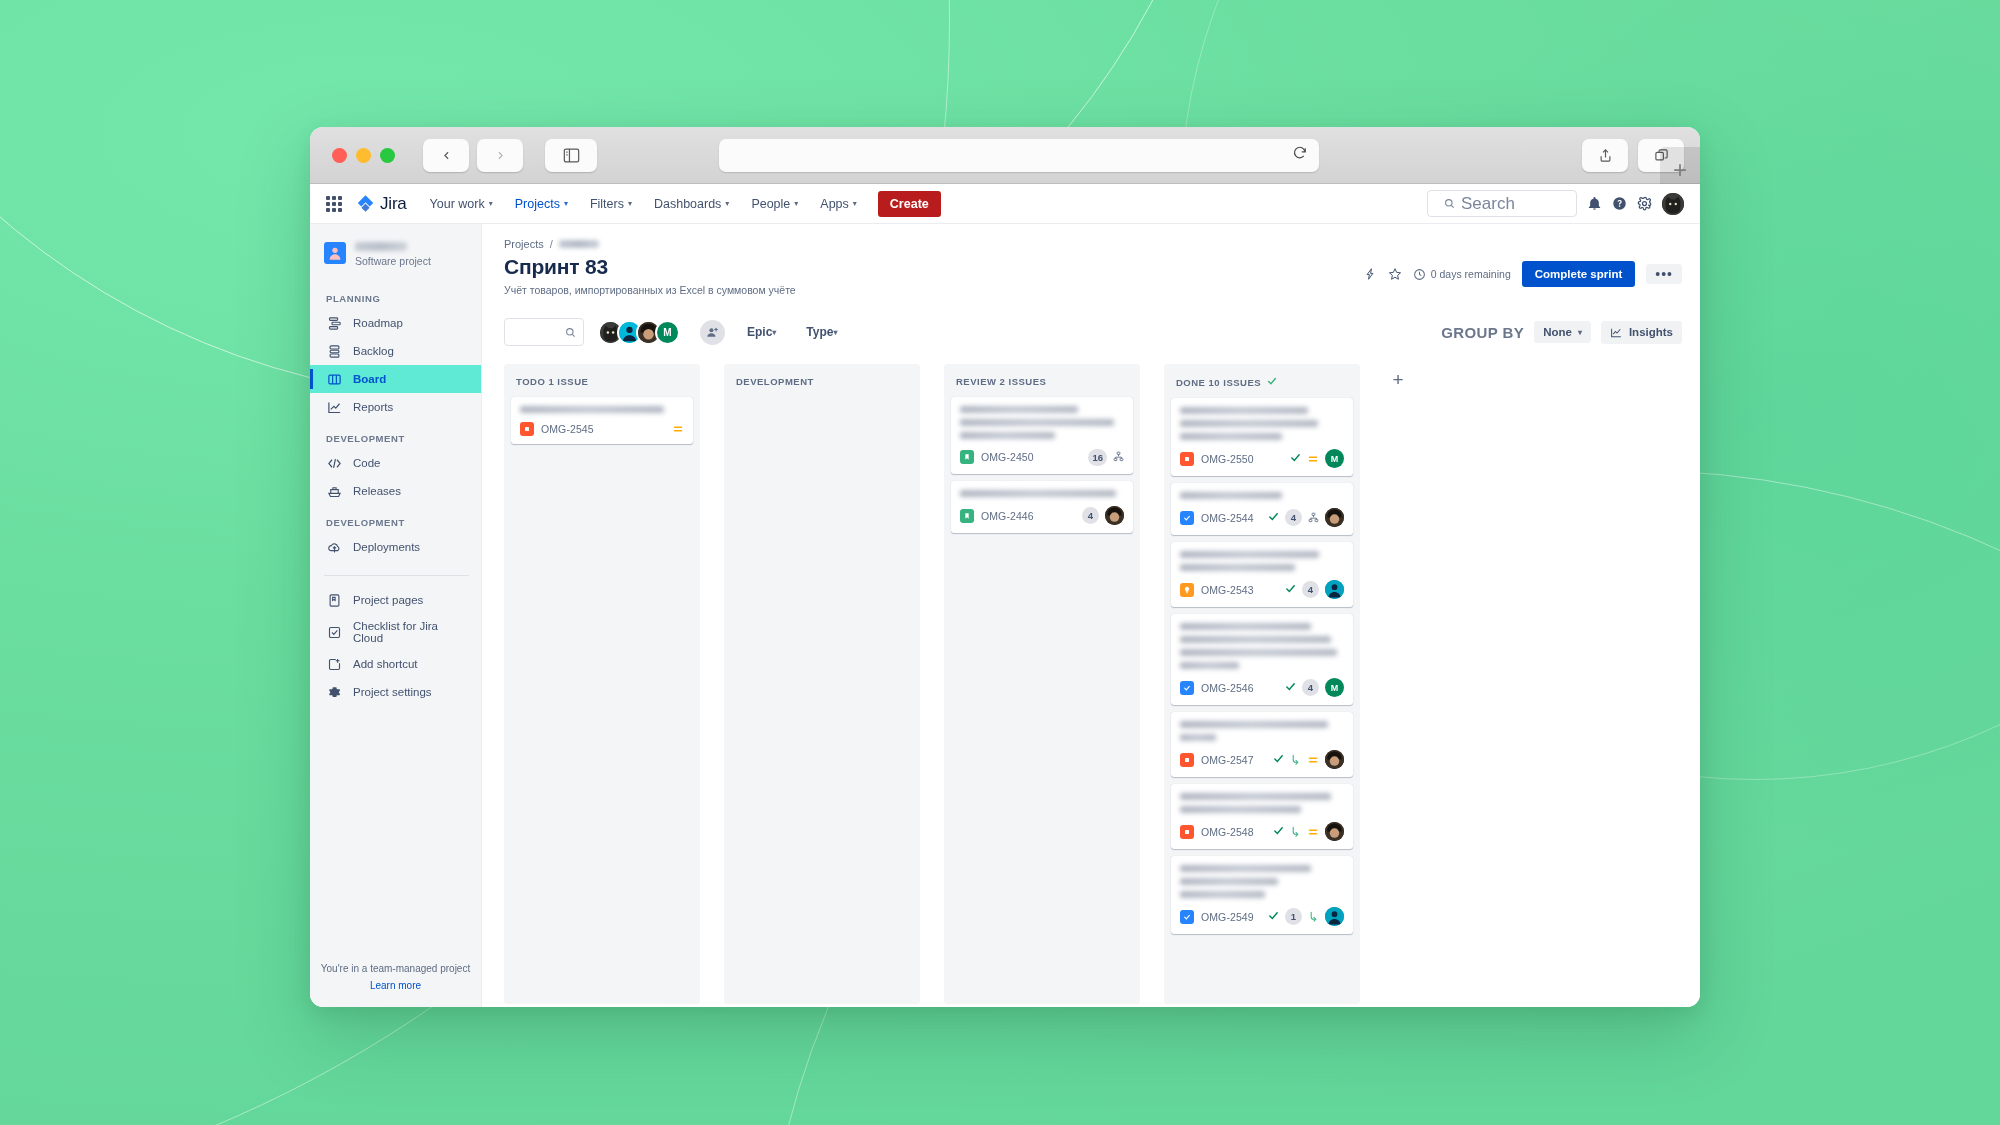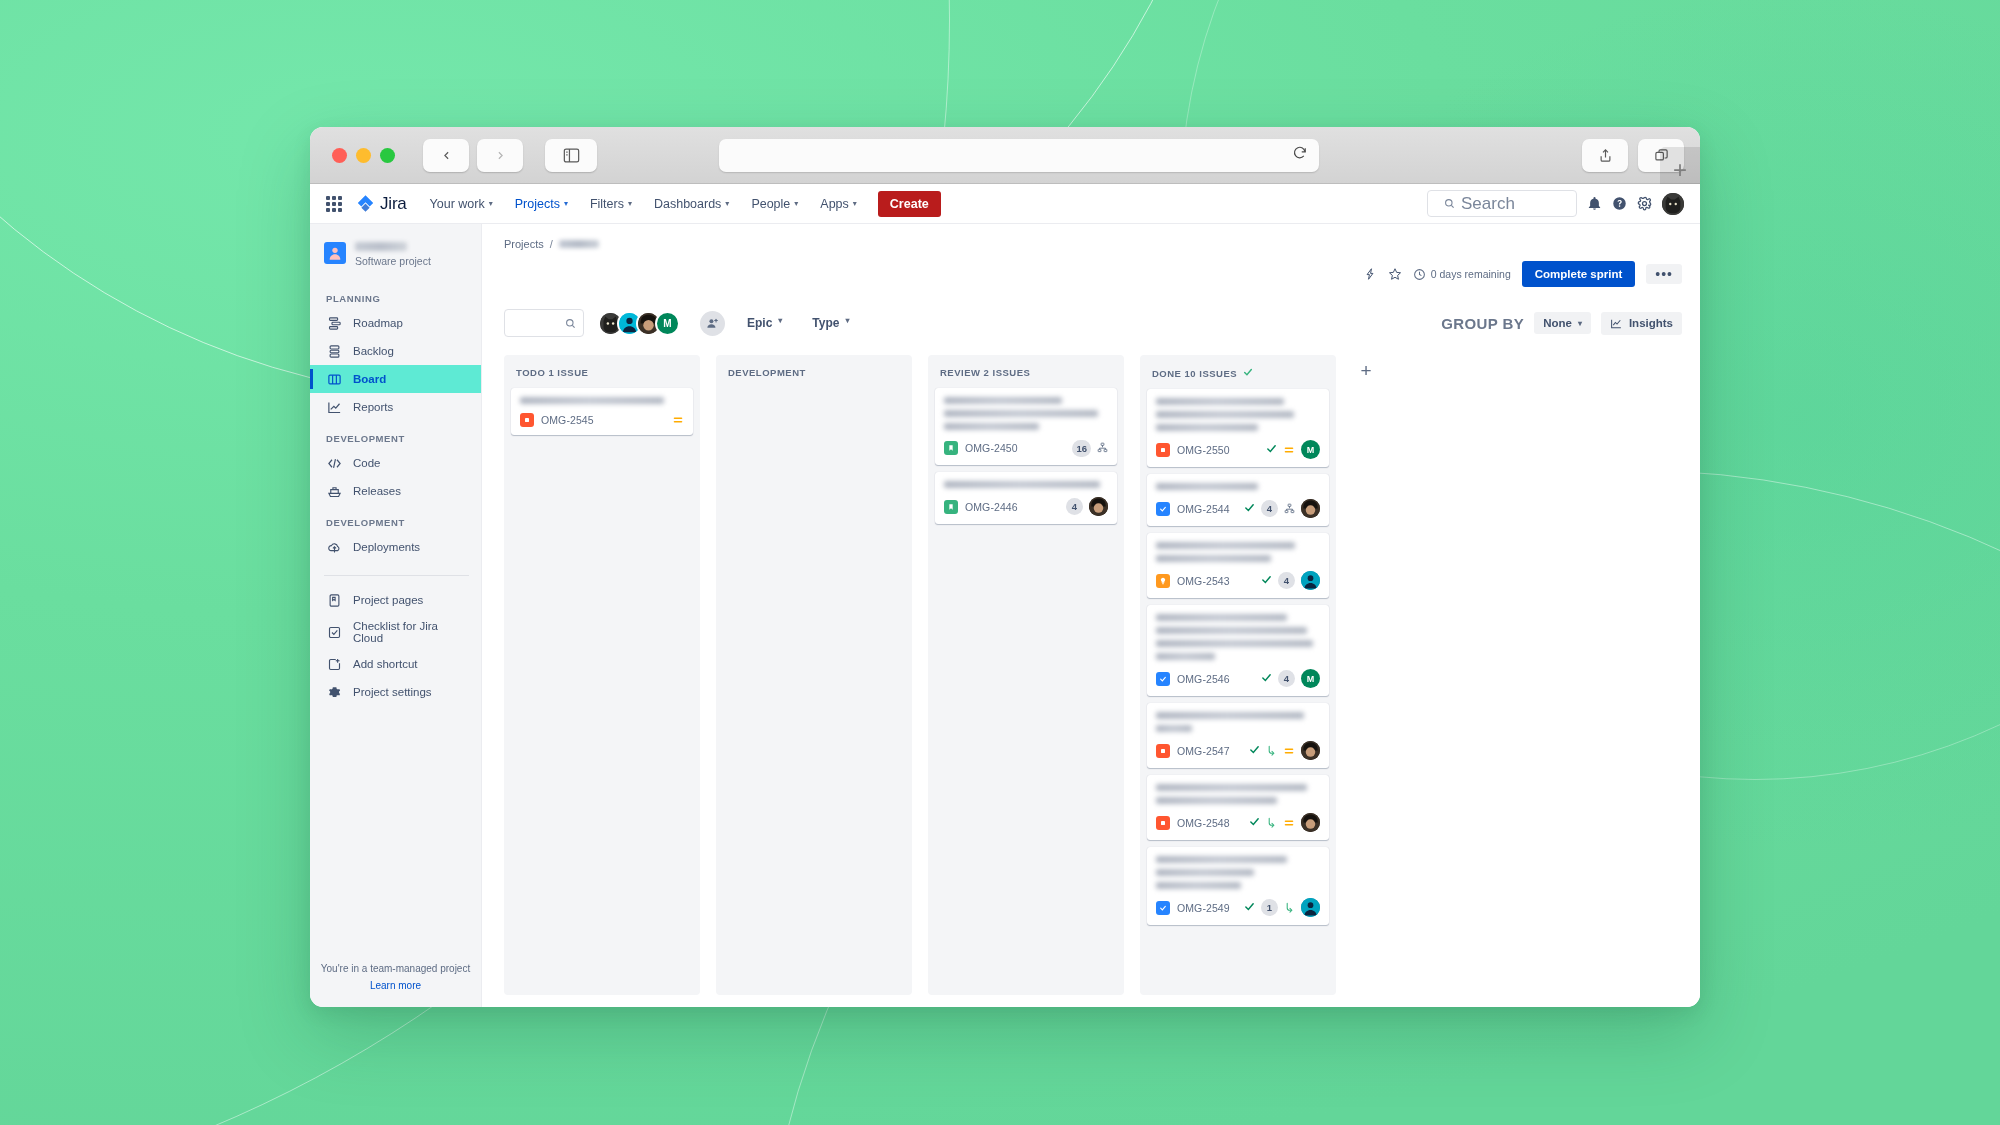--- a/index.html
+++ b/index.html
@@ -159,29 +159,29 @@
     width: 80px; height: 28px; border: 1.4px solid #dfe1e6; border-radius: 4px;
     display: flex; align-items: center; justify-content: flex-end; padding: 0 7px; color: #7a869a;
   }
   .avatars { display: flex; }
   .avatars .av { width: 25px; height: 25px; border-radius: 50%; margin-left: -6px;
     border: 2px solid #fff; overflow: hidden; display:flex; align-items:center; justify-content:center;
     font-size: 10px; color: #fff; font-weight: 600; }
   .avatars .av:first-child { margin-left: 0; }
   .add-person { width: 25px; height: 25px; border-radius: 50%; background: #dfe1e6; margin-left: 6px;
     display:flex; align-items:center; justify-content:center; color:#5e6c84; }
-  .t-dropdown { display: flex; gap: 6px; font-size: 12px; color: #42526e;
+  .t-dropdown { display: flex; align-items: center; font-size: 12px; color: #42526e;
     font-weight: 600; padding: 5px 8px; border-radius: 3px; }
   .toolbar-right { margin-left: auto; display: flex; align-items: center; gap: 10px; }
   .groupby-label { font-size: 15px; color: #6b778c; font-weight: 700; letter-spacing: .4px; }
   .pill { background: #f1f2f4; border-radius: 3px; padding: 5px 9px; font-size: 11.5px;
     color: #42526e; font-weight: 600; display: flex; align-items: center; gap: 6px; }
 
   
-  .board { display: flex; gap: 16px; margin-top: 18px; align-items: flex-start; }
+  .board { display: flex; gap: 24px; margin-top: 18px; align-items: flex-start; }
   .column { width: 196px; background: #f4f5f7; border-radius: 4px; padding: 8px 7px;
     min-height: 640px; flex: 0 0 196px; }
   .col-head { display: flex; align-items: center; gap: 6px; font-size: 9.5px; font-weight: 700;
     color: #5e6c84; letter-spacing: .5px; padding: 4px 5px 10px 5px; }
   .add-col { width: 28px; height: 28px; background: #fff; border-radius: 3px; color: #5e6c84;
     display:flex; align-items:center; justify-content:center; font-size: 19px; margin-top: 2px; }
 
   .card { background: #fff; border-radius: 3px; padding: 9px 9px 8px 9px; margin-bottom: 7px;
     box-shadow: 0 1px 1px rgba(9,30,66,.25), 0 0 1px rgba(9,30,66,.18); }
   .card-title-blur { filter: blur(2.6px); }
@@ -500,20 +500,24 @@
 
     <div class="main">
 
       <div class="breadcrumb">
         <span>Projects</span>
         <span class="sep">/</span>
         <span class="crumb-blur"></span>
       </div>
 
       <div class="title-row">
+        <div>
+          <div class="page-title">Спринт 83</div>
+          <div class="page-sub">Учёт товаров, импортированных из Excel в суммовом учёте</div>
+        </div>
         <div class="title-actions">
           <span class="nav-icon">
             <svg width="14" height="14" viewBox="0 0 24 24" fill="none" stroke="#42526e" stroke-width="1.7">
                 <path d="M14.5 3 7 13h4l-1.5 8L17 11h-4z"></path>
               </svg>
           </span>
           <span class="nav-icon">
             <svg width="14" height="14" viewBox="0 0 24 24" fill="none" stroke="#42526e" stroke-width="1.7">
                 <polygon points="12 3 14.8 9.2 21.5 9.9 16.5 14.4 17.9 21 12 17.6 6.1 21 7.5 14.4 2.5 9.9 9.2 9.2"></polygon>
               </svg>

